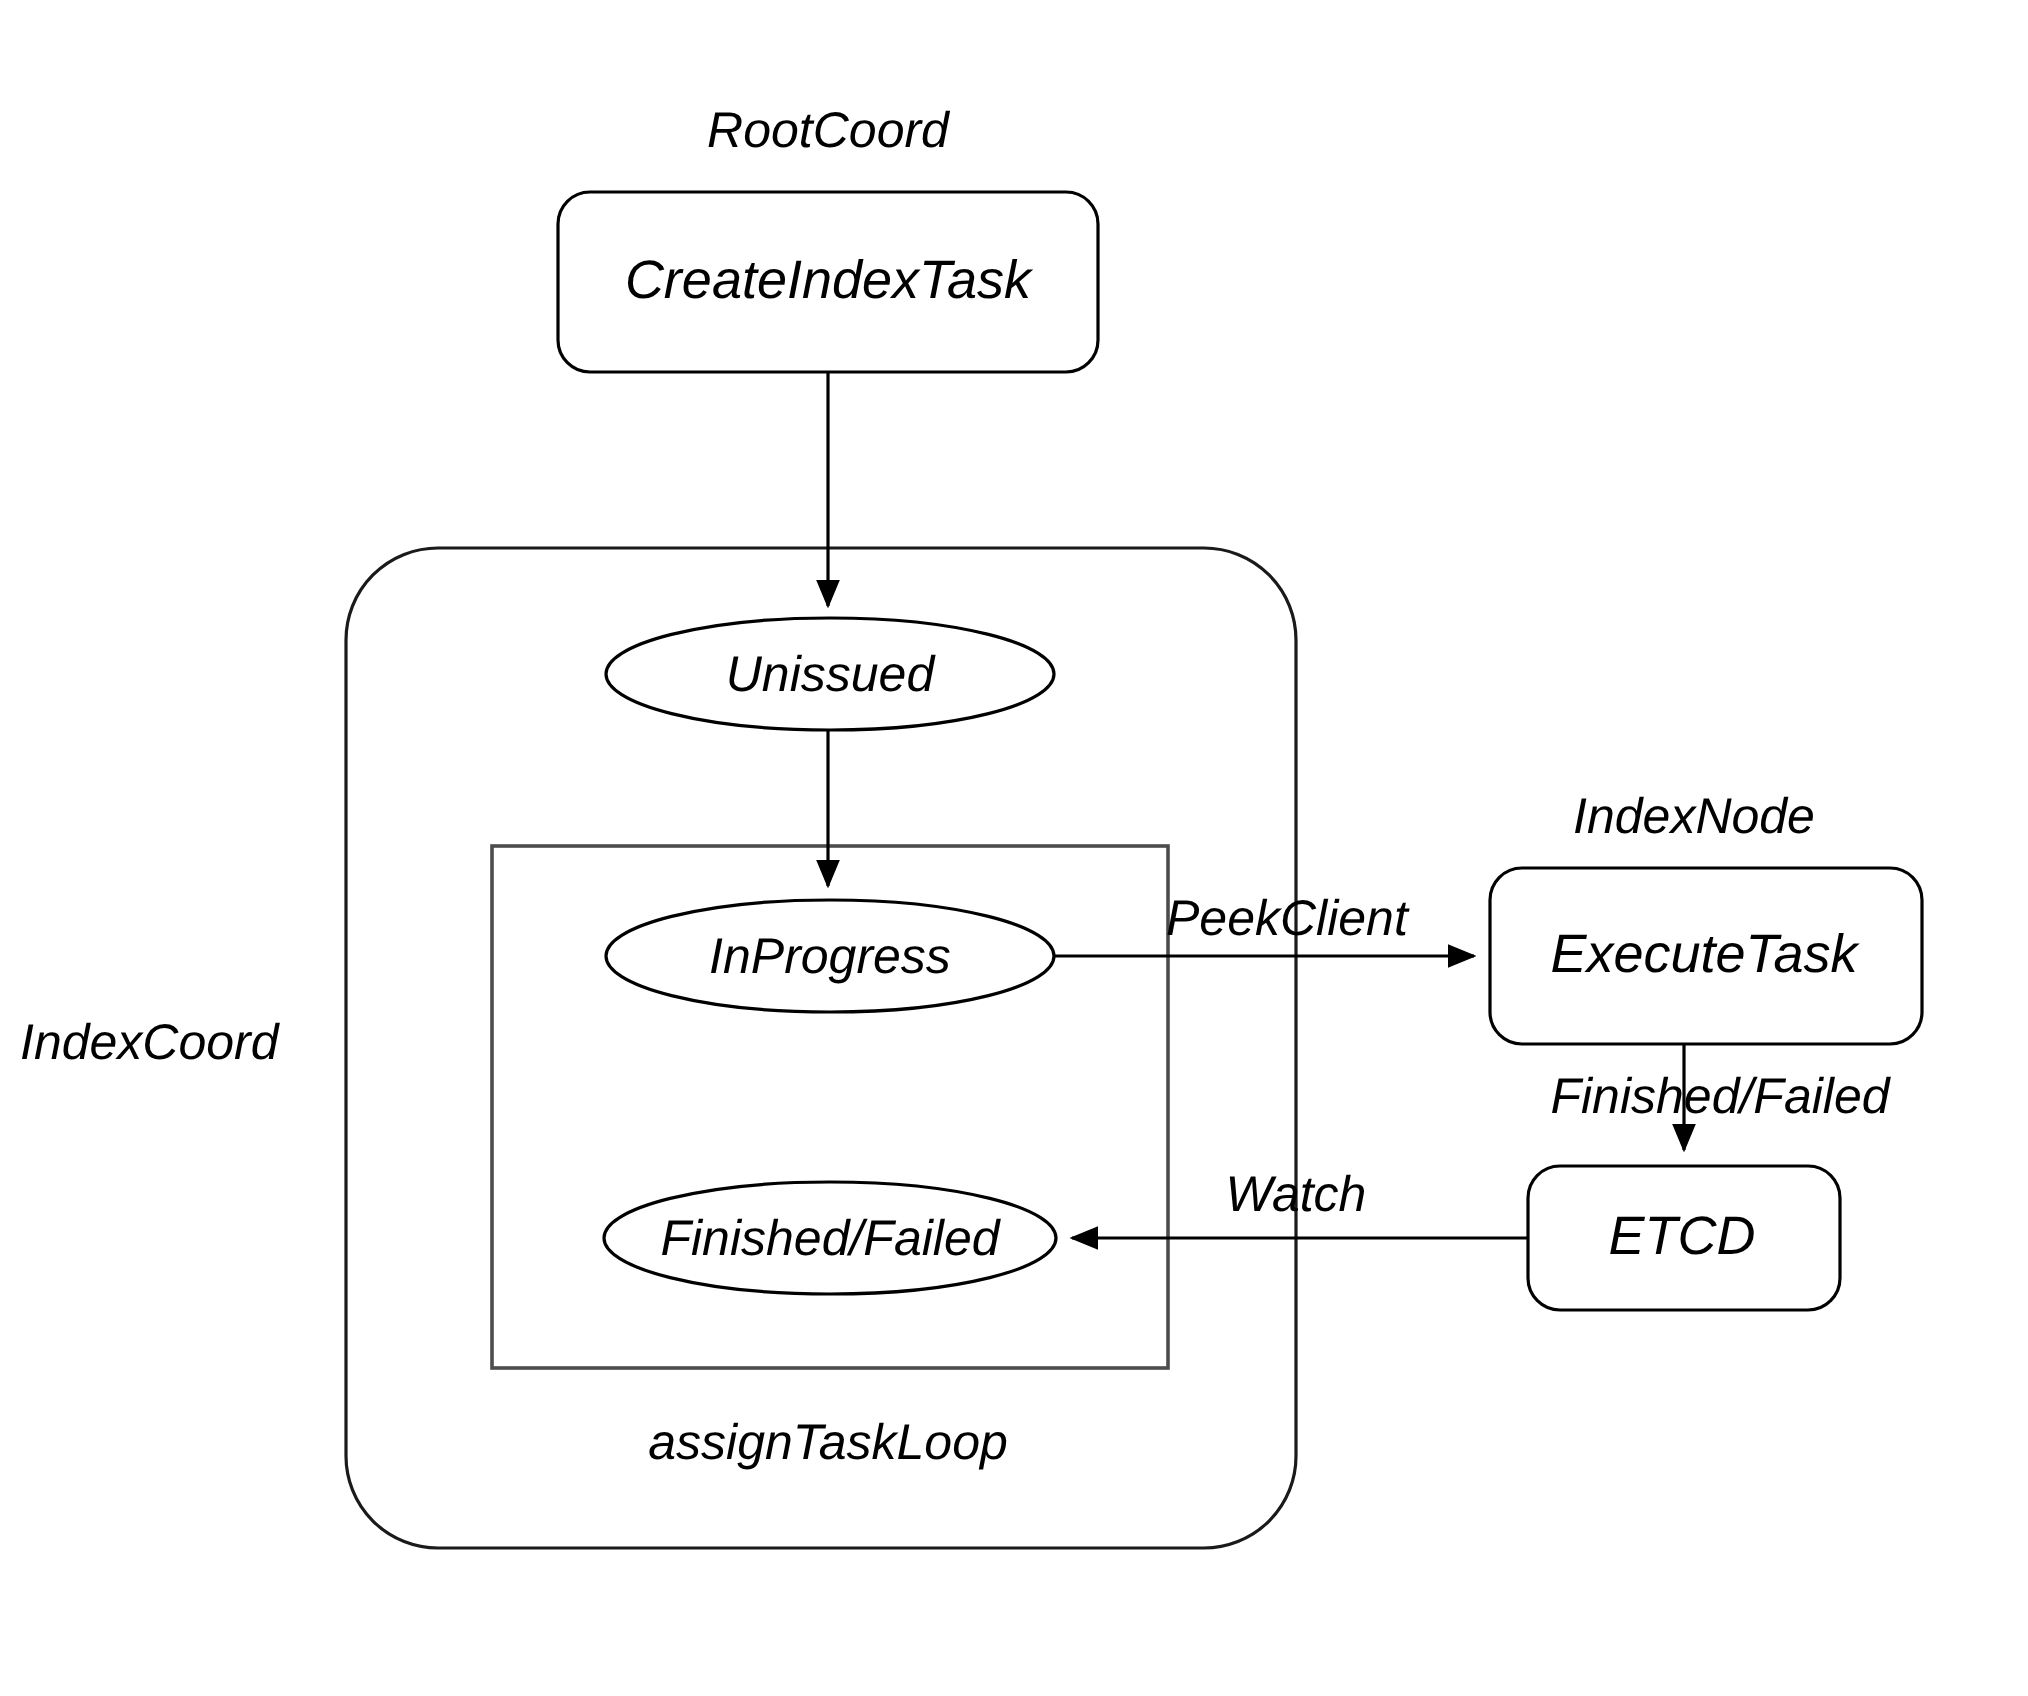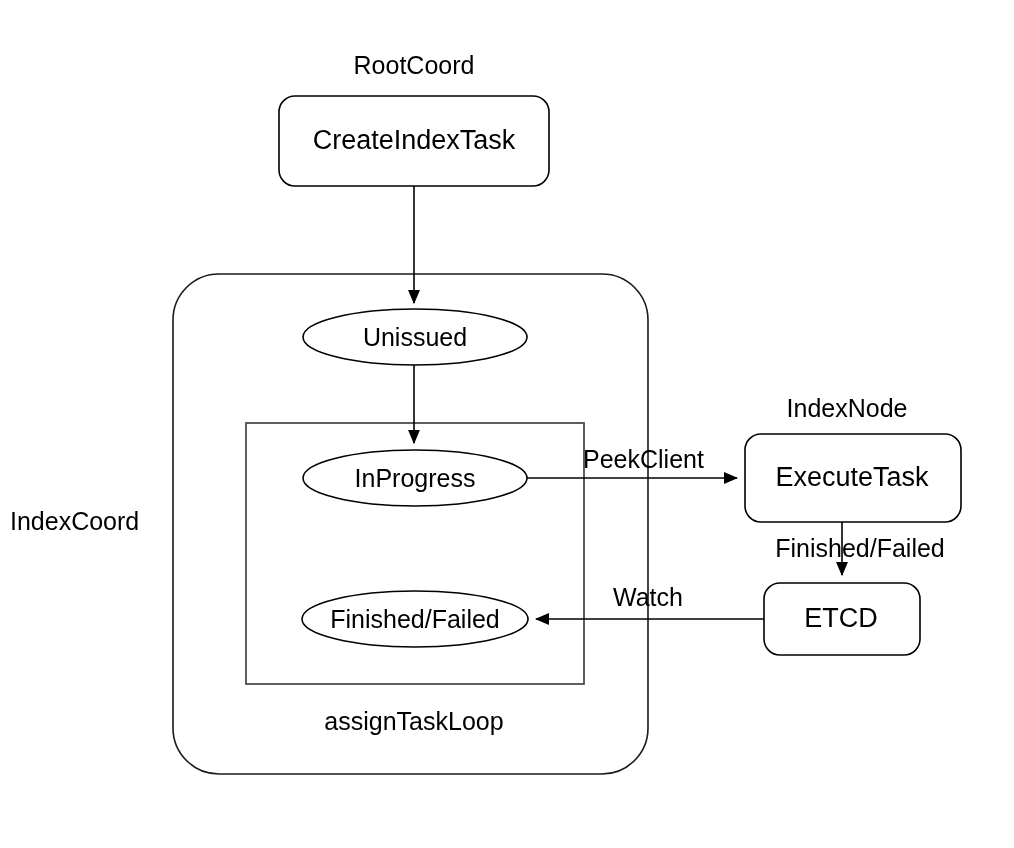--- a/index.html
+++ b/index.html
@@ -15,20 +15,21 @@
     overflow: hidden;
     font-family: "Liberation Sans", sans-serif;
     color: #000000;
   }
   #diagram-root {
     position: absolute;
     left: 0;
     top: 0;
     width: 1014px;
     height: 848px;
+    font-style: italic;
   }
   svg#diagram-svg {
     position: absolute;
     left: 0;
     top: 0;
     width: 1014px;
     height: 848px;
   }
   .node-shape {
     fill: #ffffff;

